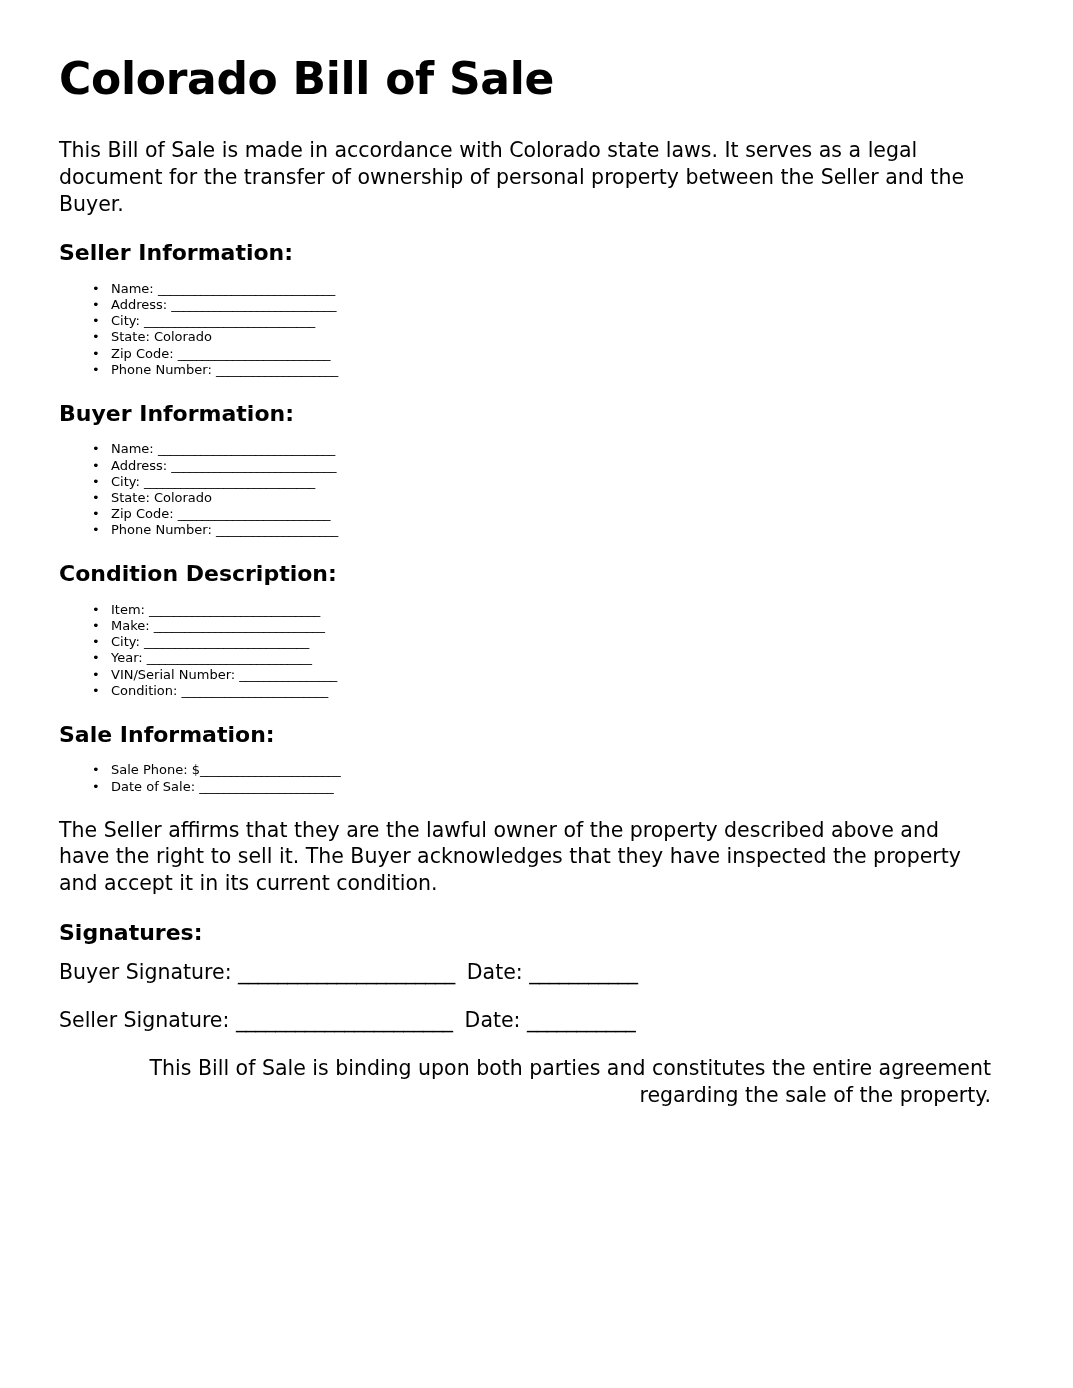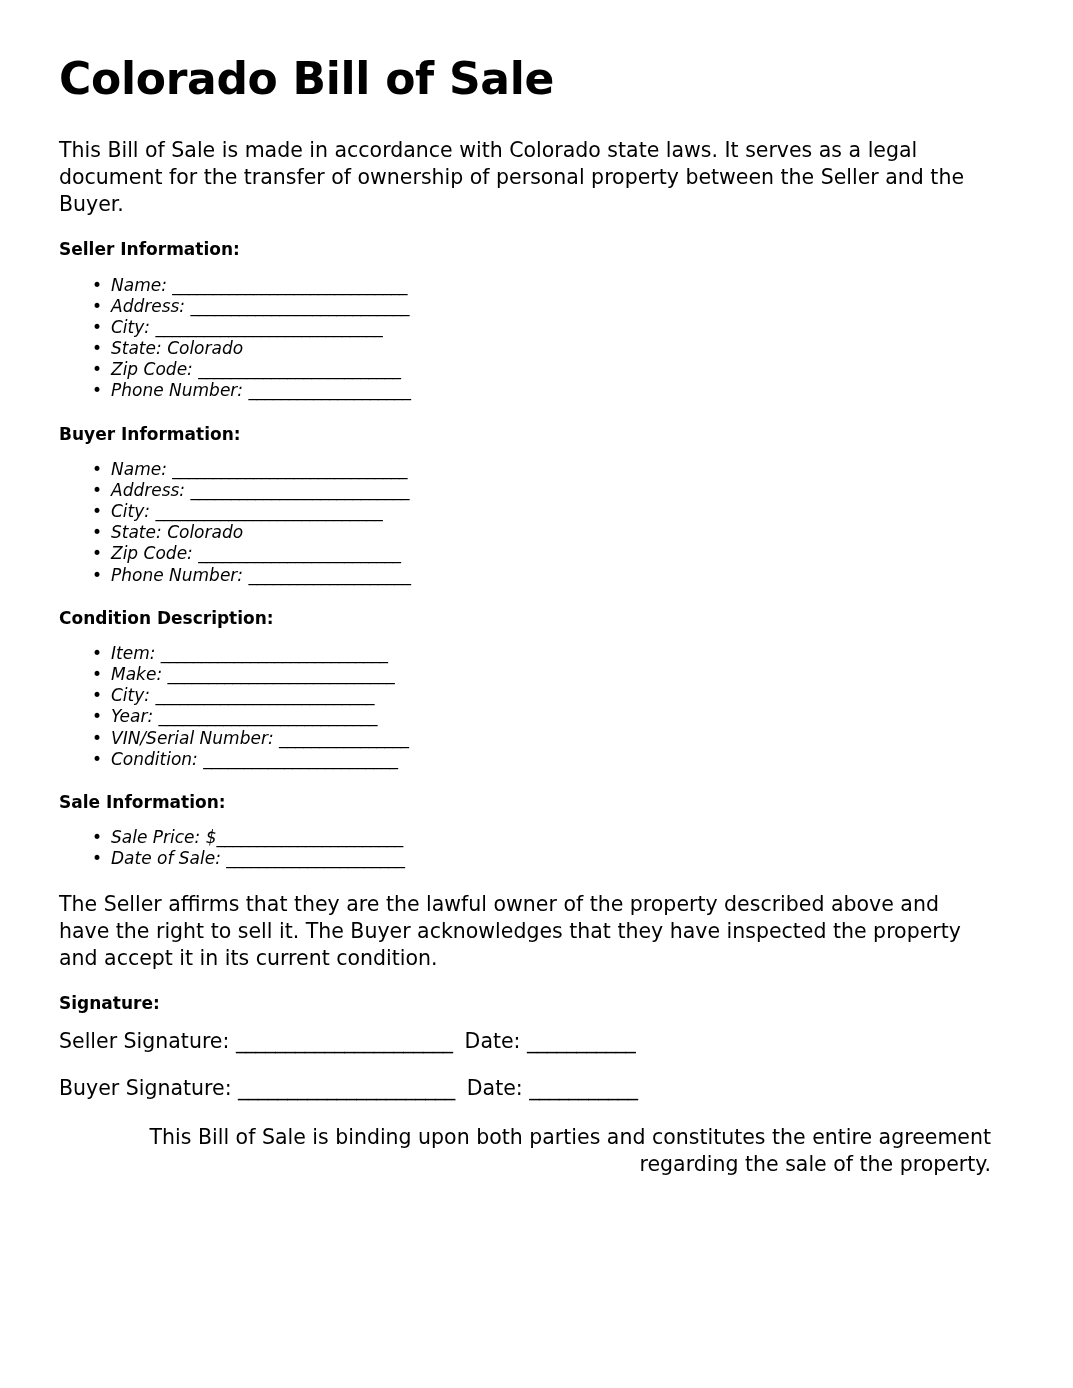--- a/index.html
+++ b/index.html
@@ -43,38 +43,37 @@
   }
 
   p.para {
     font-size: 20.5px;
     line-height: 1.30;
     margin: 0 0 22px 0;
     font-weight: normal;
   }
 
   h2.section-head {
-    font-size: 17px;
+    font-size: 22px;
     font-weight: bold;
     margin: 0 0 14px 0;
     line-height: 1.25;
   }
 
   ul.field-list {
     list-style: none;
     margin: 0 0 22px 0;
     padding: 0;
   }
   ul.field-list li {
-    font-size: 17px;
+    font-size: 13px;
     line-height: 1.245;
     position: relative;
     padding-left: 52px;
     white-space: nowrap;
-    font-style: italic;
   }
   ul.field-list li::before {
     content: "\2022";
     position: absolute;
     left: 33px;
     top: 0;
   }
 
   .blank {
     letter-spacing: -0.4px;
@@ -142,33 +141,33 @@
       <li><span>Item: </span><span class="blank">____________________________</span></li>
       <li><span>Make: </span><span class="blank">____________________________</span></li>
       <li><span>City: </span><span class="blank">___________________________</span></li>
       <li><span>Year: </span><span class="blank">___________________________</span></li>
       <li><span>VIN/Serial Number: </span><span class="blank">________________</span></li>
       <li><span>Condition: </span><span class="blank">________________________</span></li>
     </ul>
 
     <h2 class="section-head">Sale Information:</h2>
     <ul class="field-list">
-      <li><span>Sale Price: $</span><span class="blank">_______________________</span></li>
+      <li><span>Sale Phone: $</span><span class="blank">_______________________</span></li>
       <li><span>Date of Sale: </span><span class="blank">______________________</span></li>
     </ul>
 
     <p class="para">The Seller affirms that they are the lawful owner of the property described above and have the right to sell it. The Buyer acknowledges that they have inspected the property and accept it in its current condition.</p>
 
-    <h2 class="section-head">Signature:</h2>
+    <h2 class="section-head">Signatures:</h2>
+
+    <div class="sig-row">
+      <span>Buyer Signature: </span><span class="blank">______________________</span><span class="gap"></span><span>Date: </span><span class="blank">___________</span>
+    </div>
 
     <div class="sig-row">
       <span>Seller Signature: </span><span class="blank">______________________</span><span class="gap"></span><span>Date: </span><span class="blank">___________</span>
-    </div>
-
-    <div class="sig-row">
-      <span>Buyer Signature: </span><span class="blank">______________________</span><span class="gap"></span><span>Date: </span><span class="blank">___________</span>
     </div>
 
     <p class="para closing">This Bill of Sale is binding upon both parties and constitutes the entire agreement regarding the sale of the property.</p>
 
   </div>
 
 </div>
 
 </body></html>

